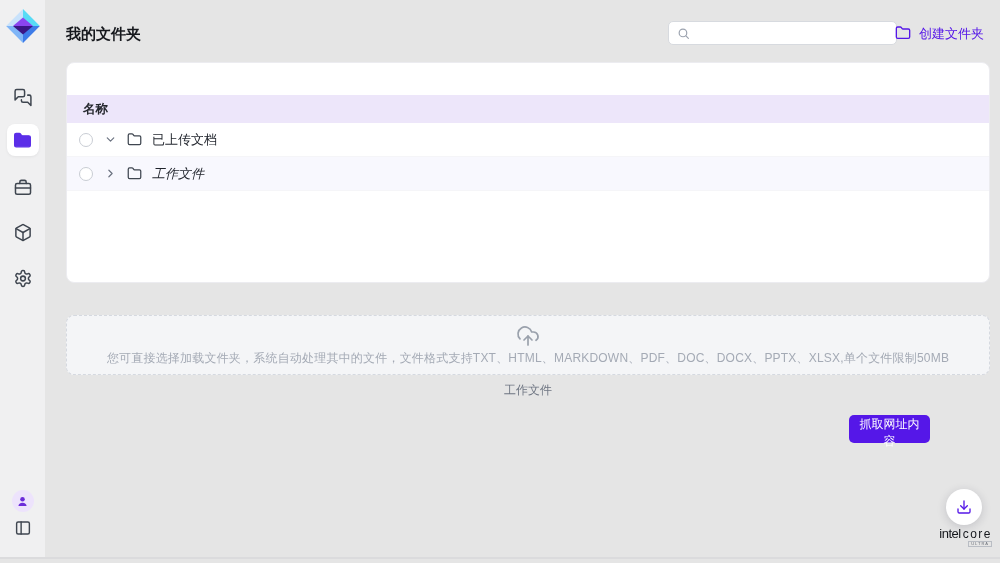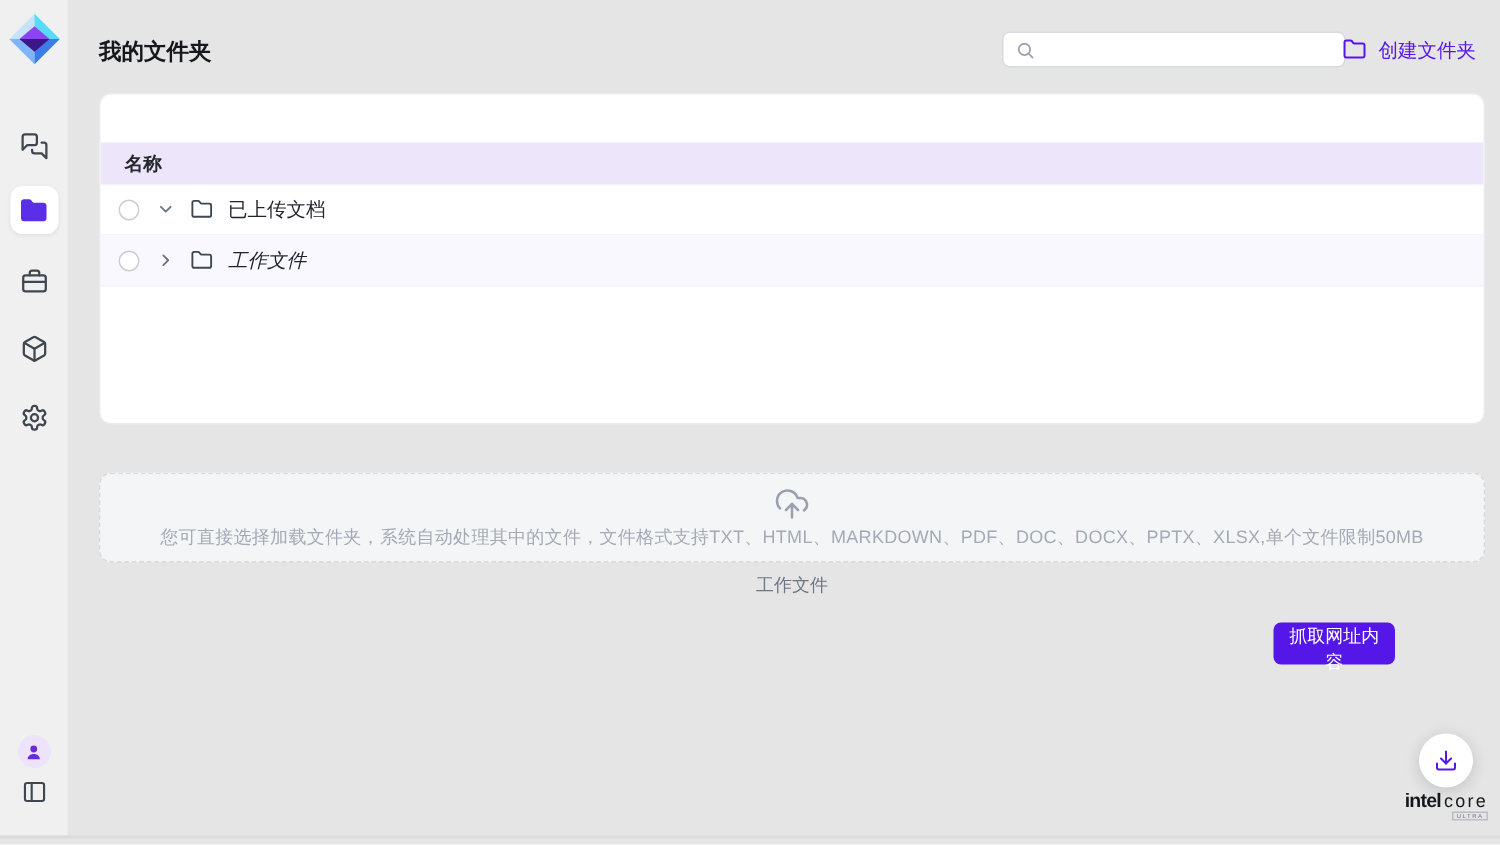--- a/index.html
+++ b/index.html
@@ -48,21 +48,21 @@
              box-sizing:border-box;padding:0 12px;font-size:13px;color:#333;outline:none;font-family:"Liberation Sans",sans-serif;}
   .url-input::placeholder{color:#B6BCC6;}
   .fetch-btn{position:absolute;left:849px;top:415px;width:81px;height:28px;background:#5517E8;color:#fff;border:none;
              border-radius:5px;font-size:12px;cursor:pointer;font-family:"Liberation Sans",sans-serif;}
 
   
   .fab{position:absolute;left:946px;top:489px;width:36px;height:36px;border-radius:50%;background:#fff;border:none;
        box-shadow:0 2px 10px rgba(40,40,60,.18);display:flex;align-items:center;justify-content:center;cursor:pointer;}
   .intel{position:absolute;left:930px;top:527px;width:62px;color:#15171C;line-height:1;}
   .intel-row{display:flex;align-items:baseline;gap:2px;justify-content:flex-end;}
-  .intel-brand{font-size:13px;font-weight:bold;letter-spacing:-.5px;}
+  .intel-brand{font-size:13px;font-weight:normal;letter-spacing:-.5px;}
   .intel-product{font-size:12px;letter-spacing:1.5px;}
   .intel-badge{display:block;float:right;margin-top:1px;font-size:4px;color:#6A6F78;border:1px solid #B9BDC4;
                padding:0 2px;letter-spacing:1px;text-transform:uppercase;}
   .badge-row{display:flex;justify-content:flex-end;}
 </style>
 </head>
 <body>
 
 <div class="page">
 

